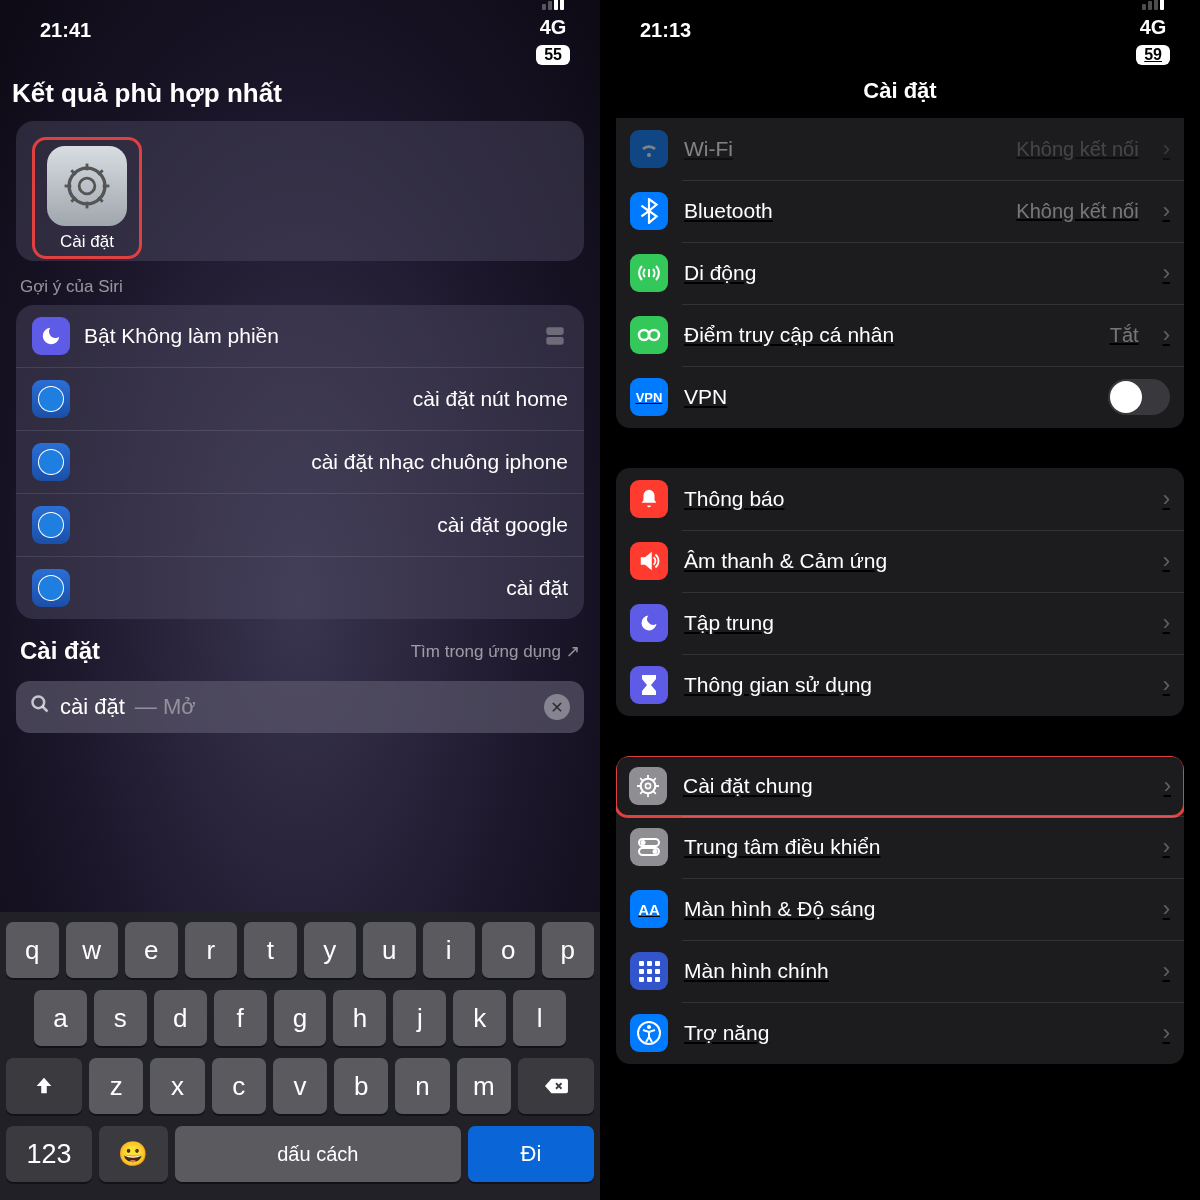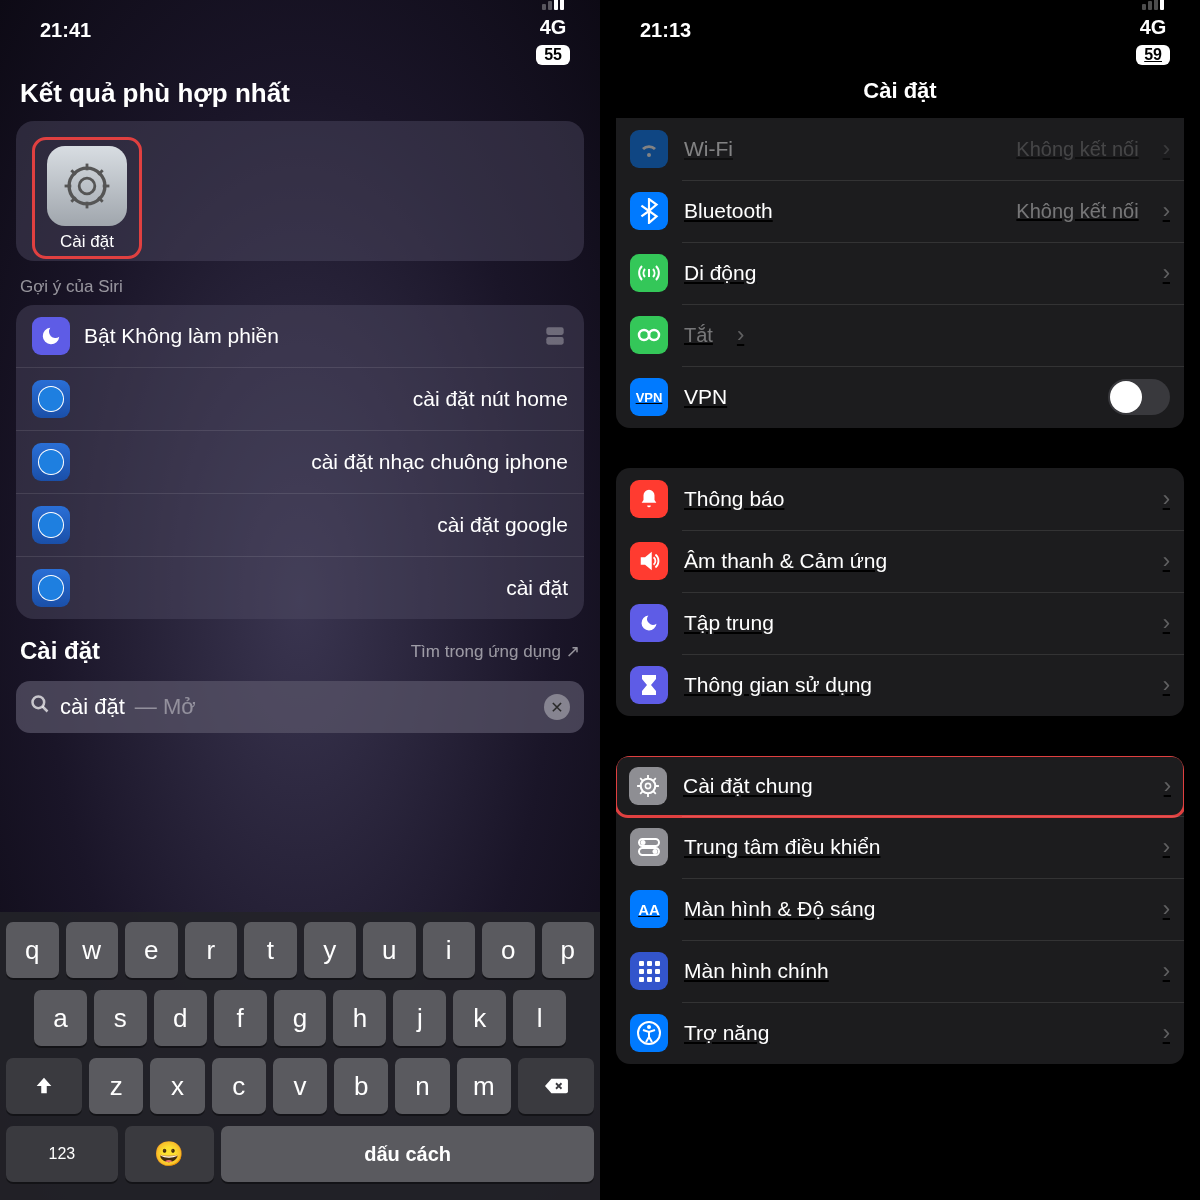--- a/index.html
+++ b/index.html
@@ -47,21 +47,21 @@
   border-radius: 6px;
   padding: 1px 8px;
   font-size: 16px;
   font-weight: 700;
   display: inline-block;
 }
 .section-title {
   color: #fff;
   font-size: 26px;
   font-weight: 700;
-  padding: 18px 20px 12px;
+  padding: 18px 12px 12px;
 }
 .top-hit-card {
   margin: 0 16px;
   background: rgba(80, 75, 100, 0.45);
   border-radius: 18px;
   padding: 16px;
   height: 140px;
 }
 .app-icon-wrap {
   width: 110px;
@@ -179,21 +179,21 @@
   height: 56px;
   display: flex;
   align-items: center;
   justify-content: center;
   font-size: 26px;
   box-shadow: 0 2px 0 rgba(0,0,0,0.4);
   flex: 1;
 }
 .key.dark { background: #3a3a3f; }
 .key.wide { flex: 1.4; }
-.key.space { flex: 5; font-size: 20px; font-weight: bold; }
+.key.space { flex: 5; font-size: 20px; }
 .key.go { background: #0a66d6; flex: 2.2; font-size: 22px; }
 .key.emoji { font-size: 24px; }
 .kb-row.r2 { padding: 0 28px; }
 
 
 .page-title {
   color: #fff;
   font-size: 22px;
   font-weight: 600;
   text-align: center;
@@ -437,23 +437,24 @@
       <div class="key">n</div>
       <div class="key">m</div>
       <div class="key dark wide">
           <svg width="26" height="22" viewBox="0 0 28 24" fill="#fff">
             <path d="M9 4h16a2 2 0 012 2v12a2 2 0 01-2 2H9l-7-8 7-8z"></path>
             <path d="M14 9l6 6M20 9l-6 6" stroke="#3a3a3f" stroke-width="2"></path>
           </svg>
         </div>
     </div>
     <div class="kb-row">
-      <div class="key dark" style="flex:1.5;font-size:16px">123</div>
+      <div class="key dark" style="flex:1.5;font-size:27px">123</div>
       <div class="key dark emoji" style="flex:1.2">😀</div>
       <div class="key space">dấu cách</div>
+      <div class="key go">Đi</div>
     </div>
   </div>
 </div>
 
 <div class="phone phone-right">
   <div class="status-bar">
     <span>21:13</span>
     <div class="status-right">
       <span class="signal">
           <span class="b1"></span>
@@ -498,20 +499,21 @@
       <span class="srow-label">Di động</span>
       <span class="chev">›</span>
     </div>
     <div class="srow">
       <div class="srow-icon ic-hotspot">
           <svg width="24" height="16" viewBox="0 0 24 16" fill="none" stroke="#fff" stroke-width="2.5">
             <circle cx="7" cy="8" r="5"></circle>
             <circle cx="17" cy="8" r="5"></circle>
           </svg>
         </div>
+      <span class="srow-label">Điểm truy cập cá nhân</span>
       <span class="srow-detail">Tắt</span>
       <span class="chev">›</span>
     </div>
     <div class="srow">
       <div class="srow-icon ic-vpn">VPN</div>
       <span class="srow-label">VPN</span>
       <div class="toggle"></div>
     </div>
   </div>
 

